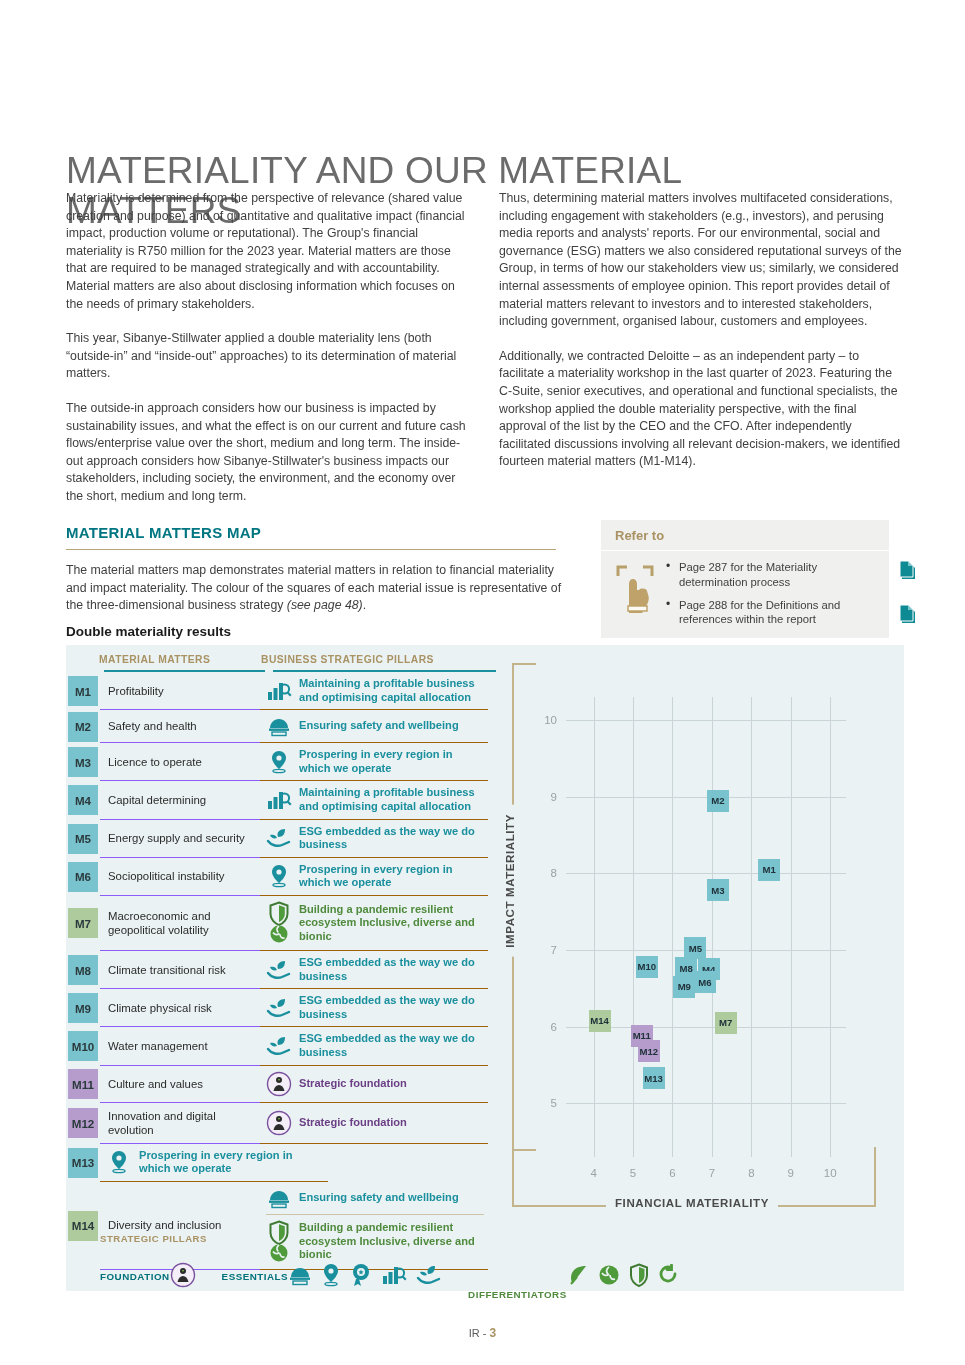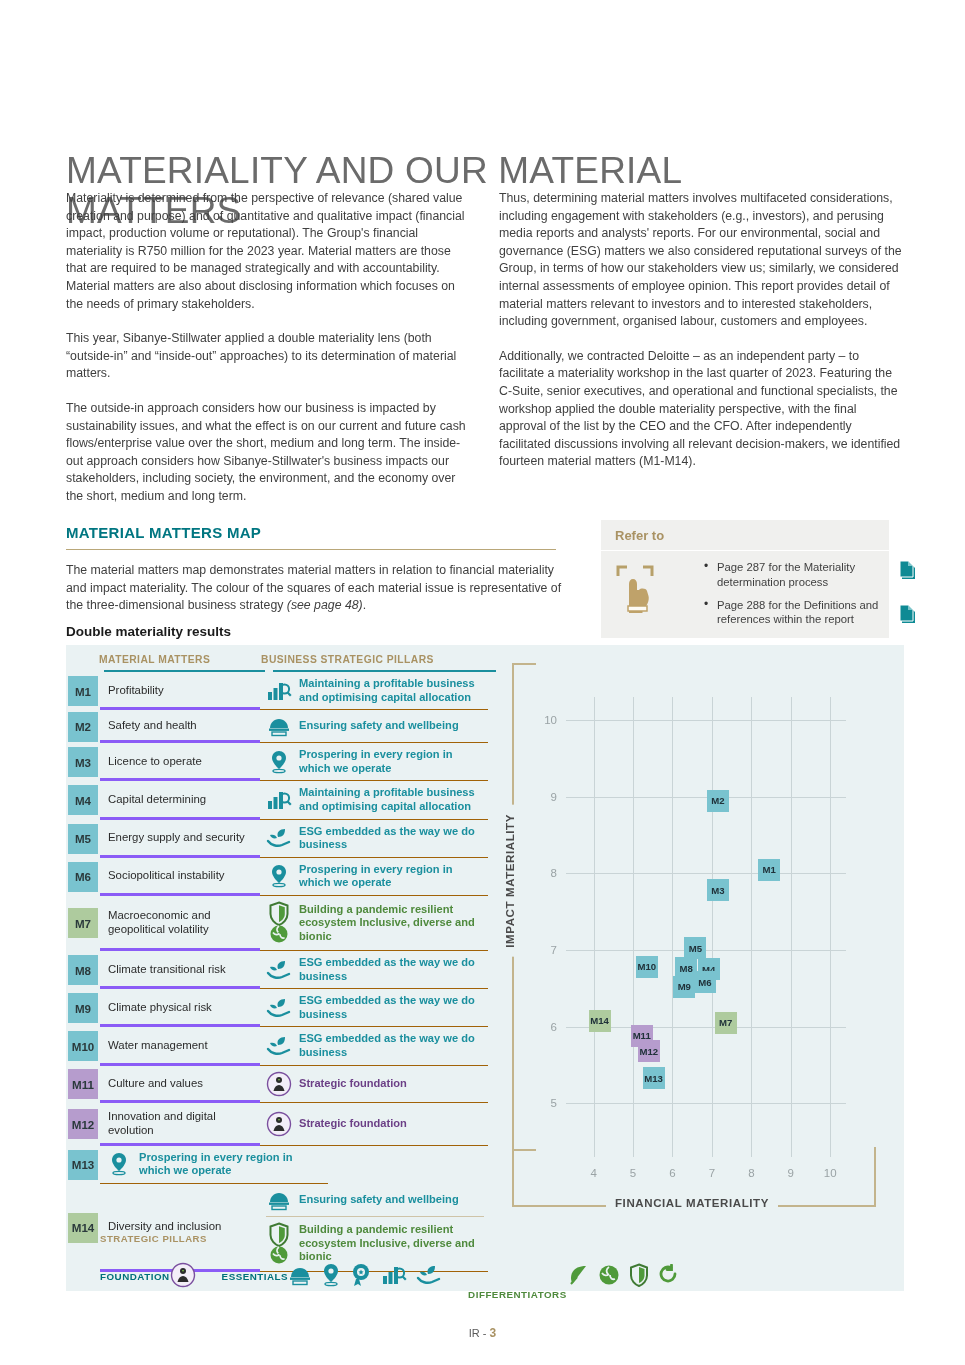--- a/index.html
+++ b/index.html
@@ -48,21 +48,20 @@
   }
   .refer-body{
     background:#f0f0ee;border-top:1px solid #ffffff;
     display:flex;padding:9px 10px 11px 12px;gap:6px;
   }
   .hand-icon{width:44px;flex:0 0 44px;position:relative;}
   .refer-list{margin:0;padding:0 0 0 16px;list-style:none;}
   .refer-list li{
     position:relative;font-size:11.3px;line-height:14.8px;color:#3f3f3f;
     margin-bottom:8px;
-    margin-left:38px;
   }
   .refer-list li:last-child{margin-bottom:0;}
   .refer-list li:before{
     content:"\2022";position:absolute;left:-13px;top:-1px;font-size:12px;color:#333;
   }
   .doc-icons{position:absolute;left:897px;top:560px;}
   .doc-icons .di{margin-bottom:16px;}
 
   
   .panel{
@@ -81,21 +80,21 @@
 
   .mrow{display:flex;align-items:stretch;}
   .badge-cell{width:34px;flex:0 0 34px;display:flex;align-items:center;justify-content:center;}
   .badge{
     width:30px;height:30px;display:flex;align-items:center;justify-content:center;
     font-size:11.6px;font-weight:bold;color:#2b3a3c;
   }
   .name-cell{
     width:160px;flex:0 0 160px;display:flex;align-items:center;
     padding:6px 6px 6px 8px;font-size:11.4px;line-height:14px;color:#2b2b2b;
-    border-bottom:3px solid #8b5cf6;box-sizing:border-box;
+    border-bottom:1px solid #8b5cf6;box-sizing:border-box;
   }
   .pillar-cell{
     width:228px;flex:0 0 228px;display:flex;flex-direction:column;justify-content:center;
     border-bottom:1px solid #a16207;box-sizing:border-box;
   }
   .pline{display:flex;align-items:center;gap:7px;padding:5px 4px 5px 6px;}
   .pline .ptext{font-size:11.1px;line-height:13.6px;font-weight:bold;color:#1a8f9e;}
   .pline.green .ptext{color:#4f8a3d;}
   .pline.purple .ptext{color:#6b3f86;}
   .picon{width:26px;flex:0 0 26px;display:flex;align-items:center;justify-content:center;}

